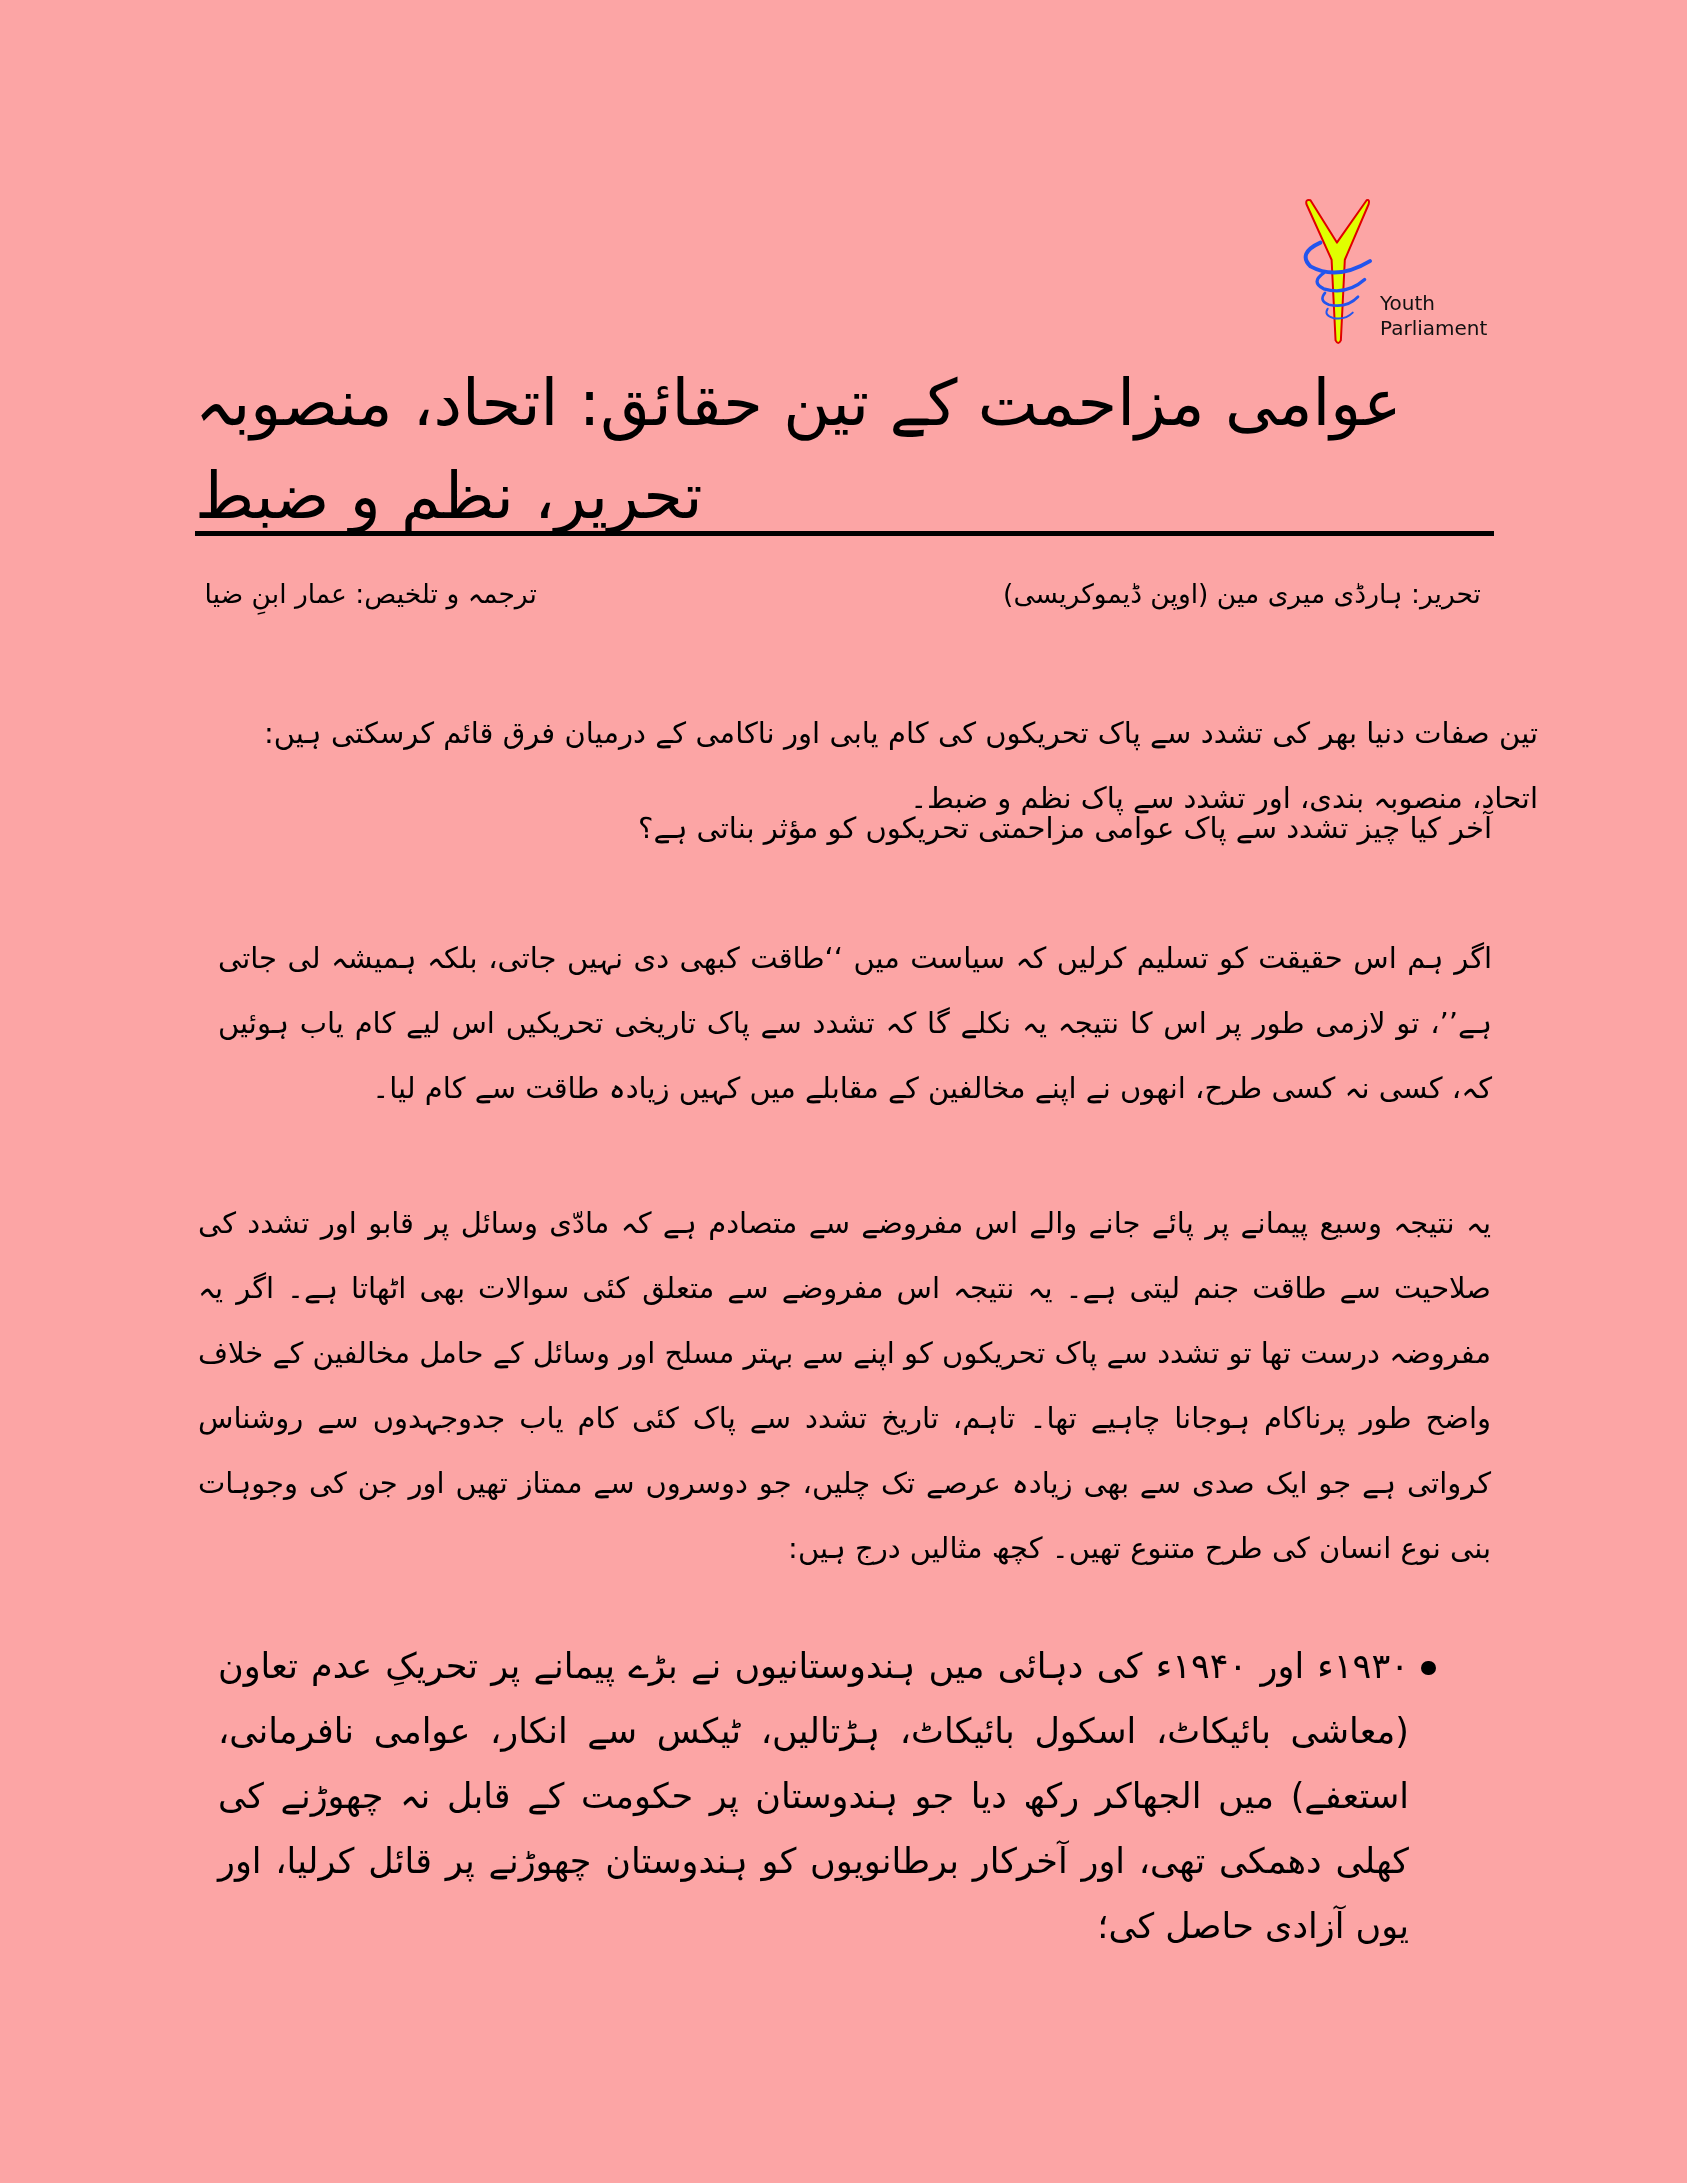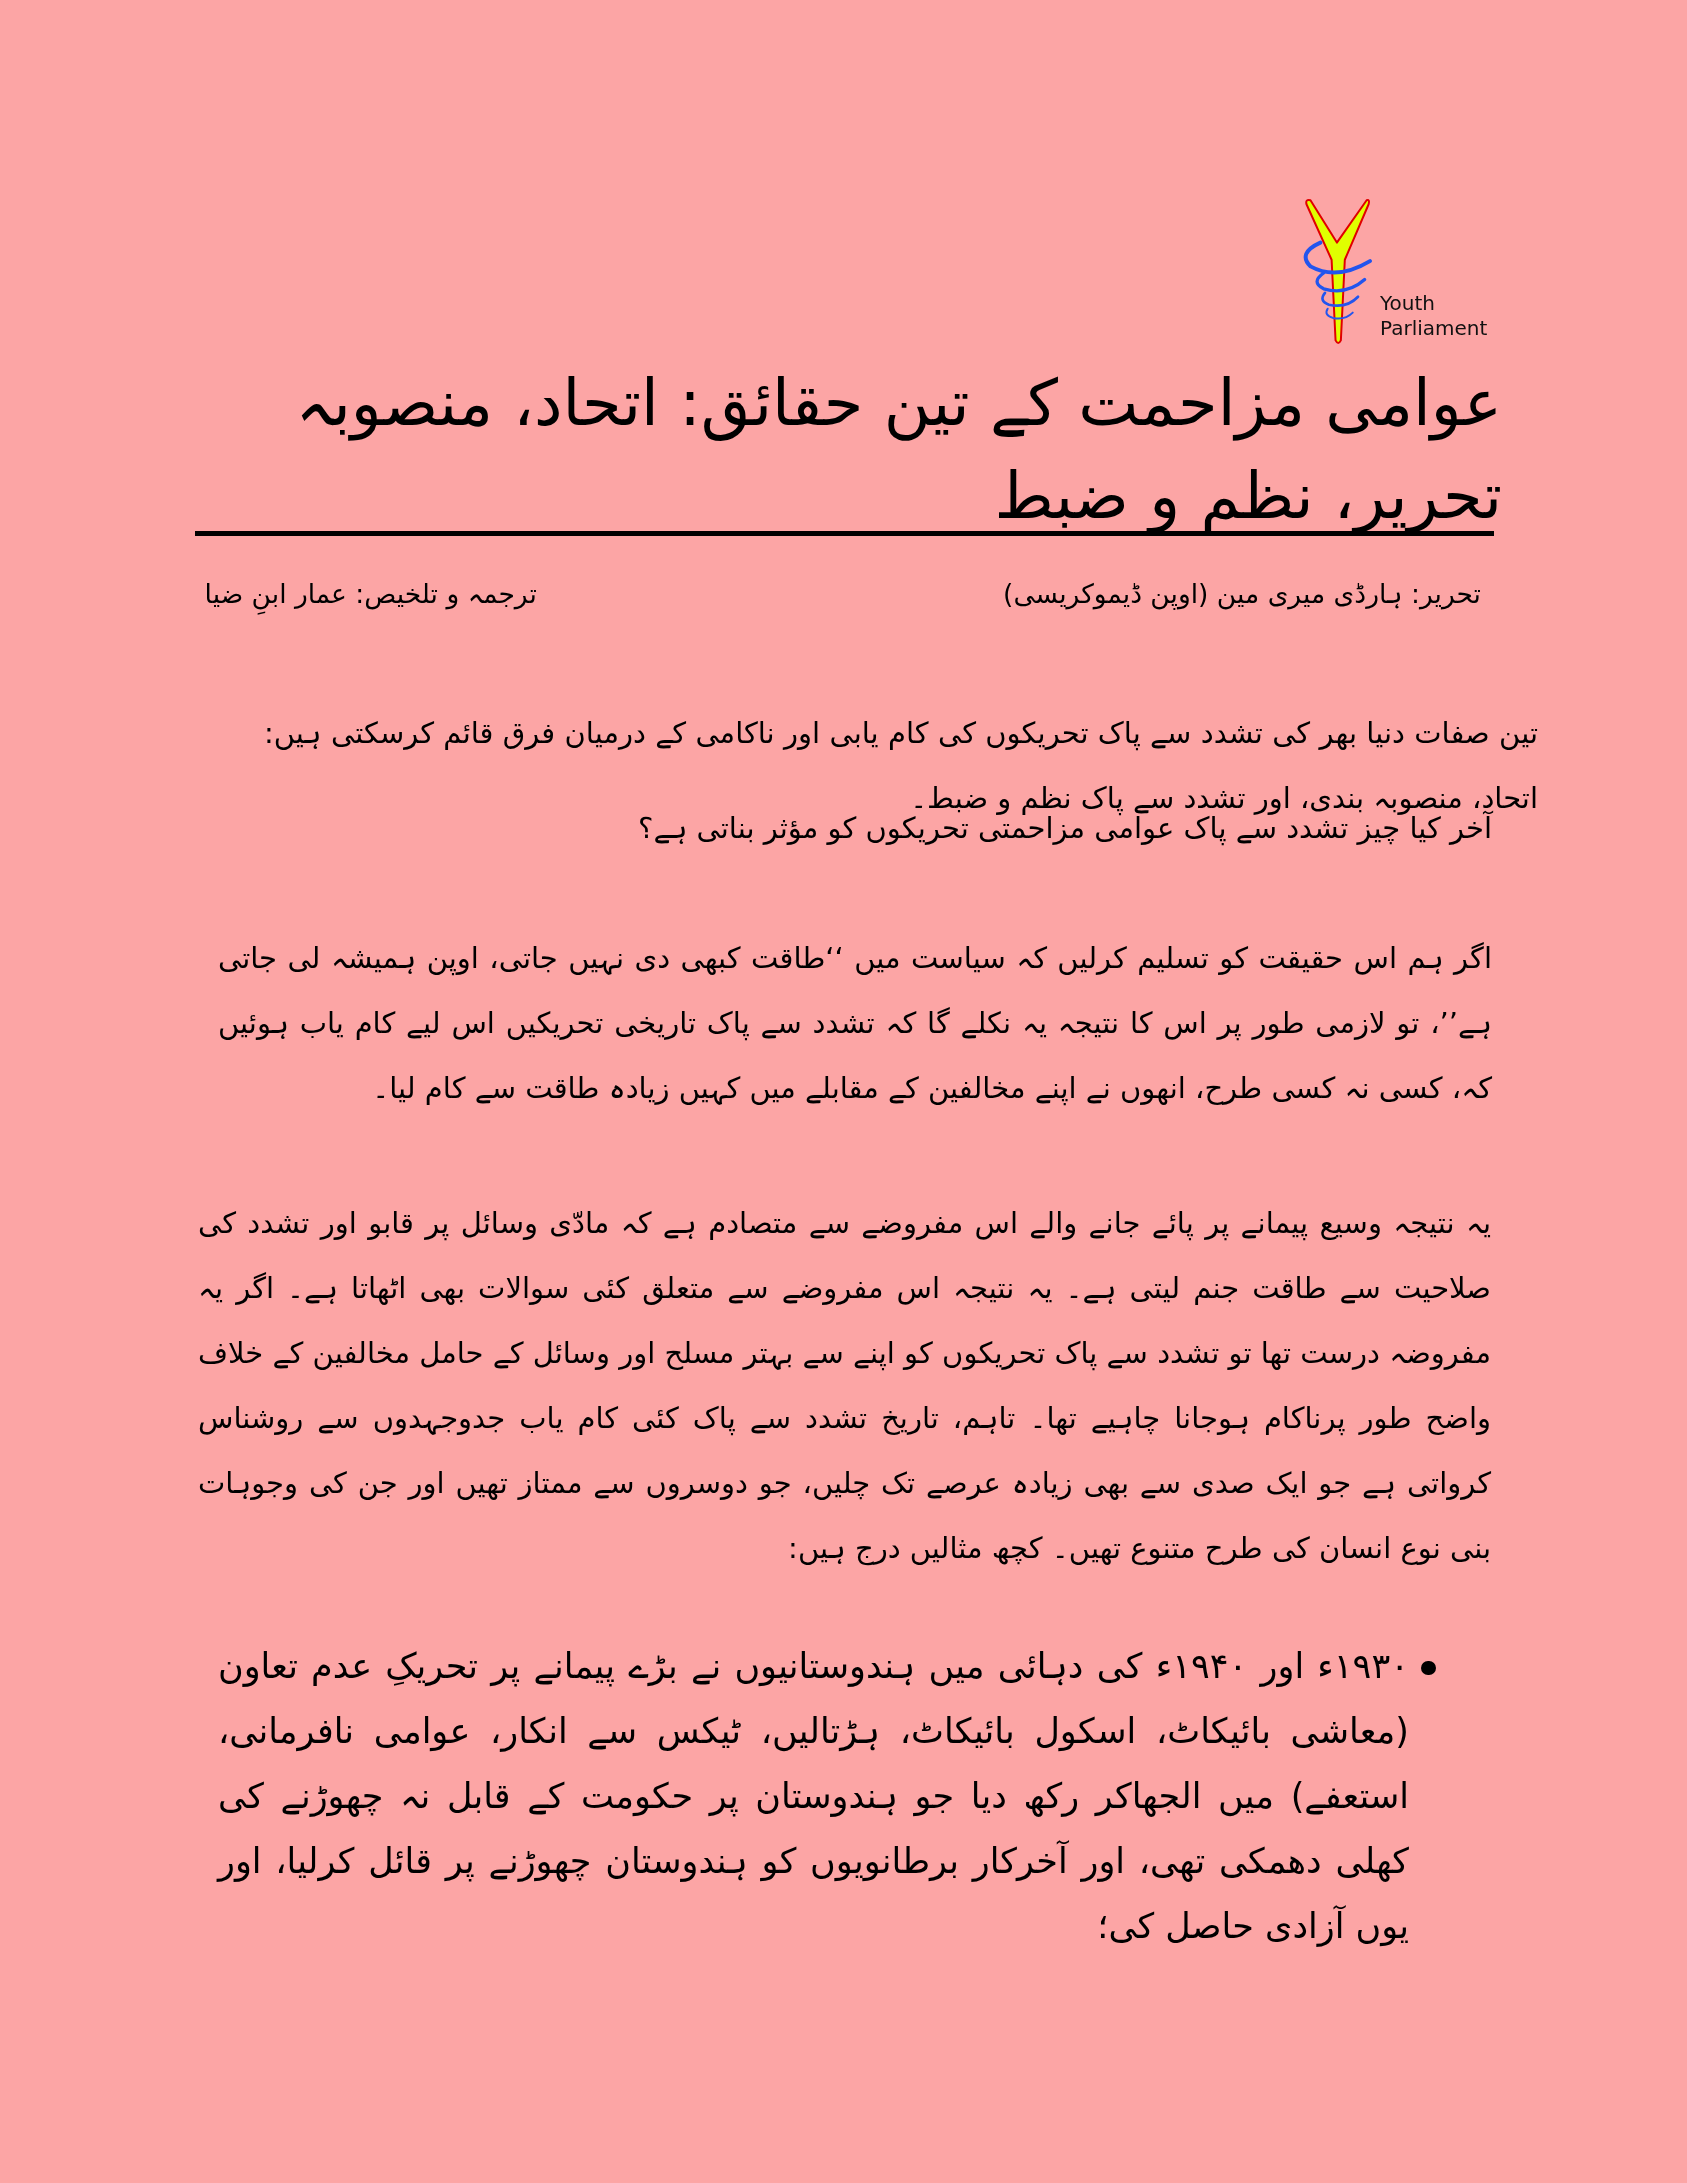--- a/index.html
+++ b/index.html
@@ -42,25 +42,25 @@
       line-height: 22.5px;
       color: #111111;
       white-space: nowrap;
     }
     .logo-text.l1 { top: 97px; }
     .logo-text.l2 { top: 122px; }
 
     
     .title {
       position: absolute;
-      left: 203px;
+      left: 195px;
       width: 1299px;
       top: 357px;
       direction: rtl;
-      text-align: right;
+      text-align: left;
       font-size: 64px;
       line-height: 93px;
       font-weight: normal;
       margin: 0;
     }
     .title .line { display: block; }
 
     .rule {
       position: absolute;
       left: 195px;
@@ -165,21 +165,21 @@
 
   <div class="rule"></div>
 
   <div class="byline">
     <span class="author">تحریر: ہارڈی میری مین (اوپن ڈیموکریسی)</span>
     <span class="translator">ترجمہ و تلخیص: عمار ابنِ ضیا</span>
   </div>
 
   <p class="body-text p1">تین صفات دنیا بھر کی تشدد سے پاک تحریکوں کی کام یابی اور ناکامی کے درمیان فرق قائم کرسکتی ہیں: اتحاد، منصوبہ بندی، اور تشدد سے پاک نظم و ضبط۔</p>
   <p class="body-text p2">آخر کیا چیز تشدد سے پاک عوامی مزاحمتی تحریکوں کو مؤثر بناتی ہے؟</p>
-  <p class="body-text p3">اگر ہم اس حقیقت کو تسلیم کرلیں کہ سیاست میں ‘‘طاقت کبھی دی نہیں جاتی، اوپن ہمیشہ لی جاتی ہے’’، تو لازمی طور پر اس کا نتیجہ یہ نکلے گا کہ تشدد سے پاک تاریخی تحریکیں اس لیے کام یاب ہوئیں کہ، کسی نہ کسی طرح، انھوں نے اپنے مخالفین کے مقابلے میں کہیں زیادہ طاقت سے کام لیا۔</p>
+  <p class="body-text p3">اگر ہم اس حقیقت کو تسلیم کرلیں کہ سیاست میں ‘‘طاقت کبھی دی نہیں جاتی، بلکہ ہمیشہ لی جاتی ہے’’، تو لازمی طور پر اس کا نتیجہ یہ نکلے گا کہ تشدد سے پاک تاریخی تحریکیں اس لیے کام یاب ہوئیں کہ، کسی نہ کسی طرح، انھوں نے اپنے مخالفین کے مقابلے میں کہیں زیادہ طاقت سے کام لیا۔</p>
   <p class="body-text p4">یہ نتیجہ وسیع پیمانے پر پائے جانے والے اس مفروضے سے متصادم ہے کہ مادّی وسائل پر قابو اور تشدد کی صلاحیت سے طاقت جنم لیتی ہے۔ یہ نتیجہ اس مفروضے سے متعلق کئی سوالات بھی اٹھاتا ہے۔ اگر یہ مفروضہ درست تھا تو تشدد سے پاک تحریکوں کو اپنے سے بہتر مسلح اور وسائل کے حامل مخالفین کے خلاف واضح طور پرناکام ہوجانا چاہیے تھا۔ تاہم، تاریخ تشدد سے پاک کئی کام یاب جدوجہدوں سے روشناس کرواتی ہے جو ایک صدی سے بھی زیادہ عرصے تک چلیں، جو دوسروں سے ممتاز تھیں اور جن کی وجوہات بنی نوع انسان کی طرح متنوع تھیں۔ کچھ مثالیں درج ہیں:</p>
 
   <ul class="bullet-list">
     <li class="bullet-item">
       <span class="bullet-dot"></span>
       <span>۱۹۳۰ء اور ۱۹۴۰ء کی دہائی میں ہندوستانیوں نے بڑے پیمانے پر تحریکِ عدم تعاون (معاشی بائیکاٹ، اسکول بائیکاٹ، ہڑتالیں، ٹیکس سے انکار، عوامی نافرمانی، استعفے) میں الجھاکر رکھ دیا جو ہندوستان پر حکومت کے قابل نہ چھوڑنے کی کھلی دھمکی تھی، اور آخرکار برطانویوں کو ہندوستان چھوڑنے پر قائل کرلیا، اور یوں آزادی حاصل کی؛</span>
     </li>
   </ul>
 
 </div>

